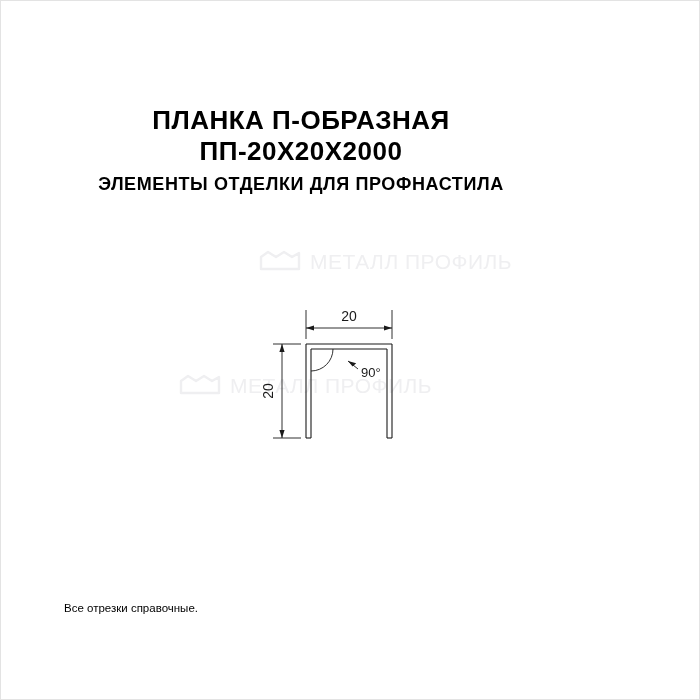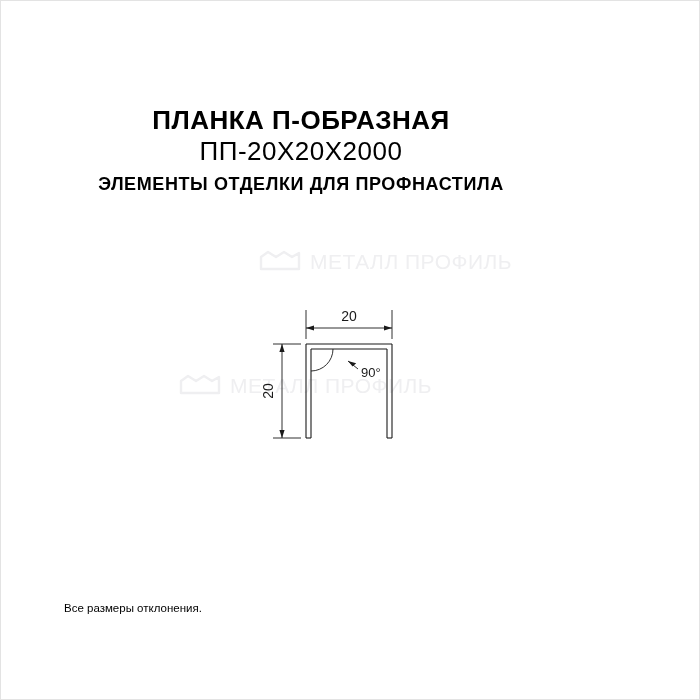--- a/index.html
+++ b/index.html
@@ -32,21 +32,21 @@
     margin-top: 8px;
   }
   .title-line1 {
     font-size: 26px;
     font-weight: bold;
     letter-spacing: 0.5px;
     line-height: 30px;
   }
   .title-line2 {
     font-size: 26px;
-    font-weight: normal;
+    font-weight: bold;
     letter-spacing: 0.5px;
     line-height: 32px;
   }
   .subtitle {
     margin-top: 7px;
     font-size: 18px;
     font-weight: bold;
     letter-spacing: 0.6px;
   }
 
@@ -156,16 +156,16 @@
 
       <path d="M332 348 A 22 22 0 0 1 310 370"></path>
 
       <line x1="347" y1="360" x2="357" y2="368"></line>
       <path d="M347 360 L355.2 362.2 L351.6 365.4 Z" fill="#1a1a1a" stroke="none"></path>
     </g>
     <text x="360" y="376" font-family="Liberation Sans, sans-serif" font-size="13" fill="#1a1a1a">90°</text>
   </svg>
 
   <div class="notes">
-    <div>Все размеры отклонения.</div>
+    <div>Все отрезки справочные.</div>
   </div>
 
 </div>
 
 </body></html>

